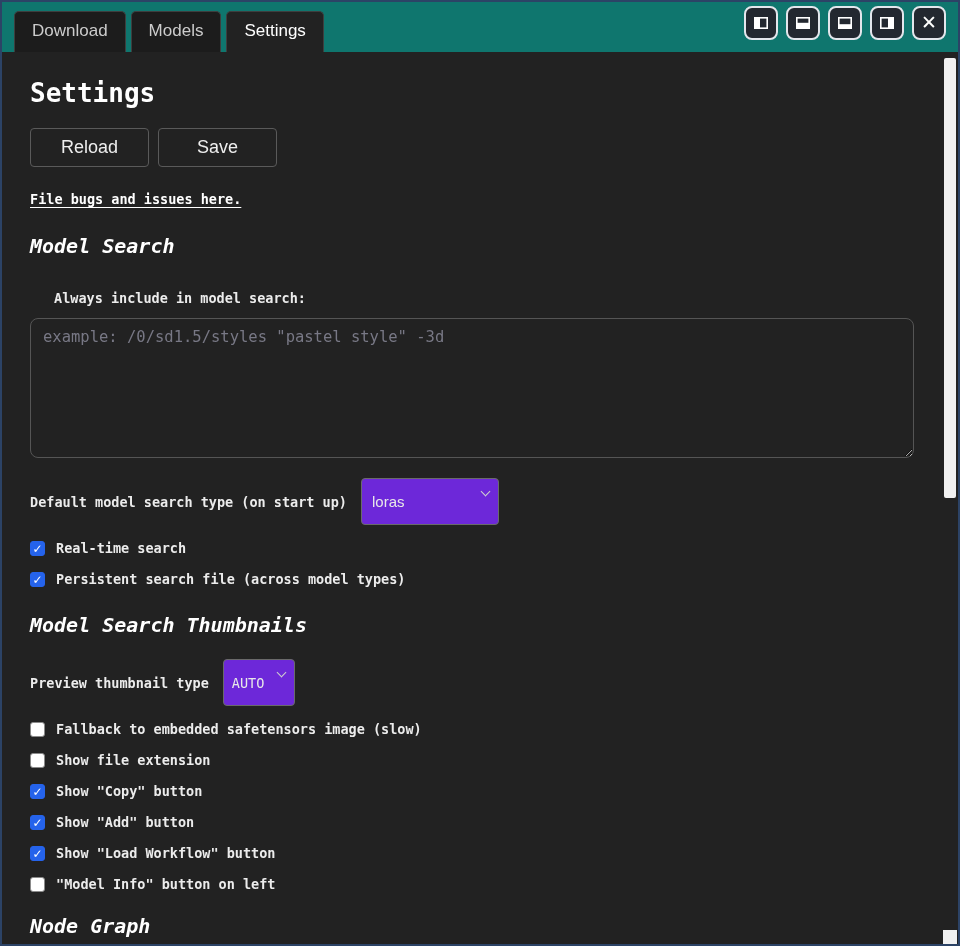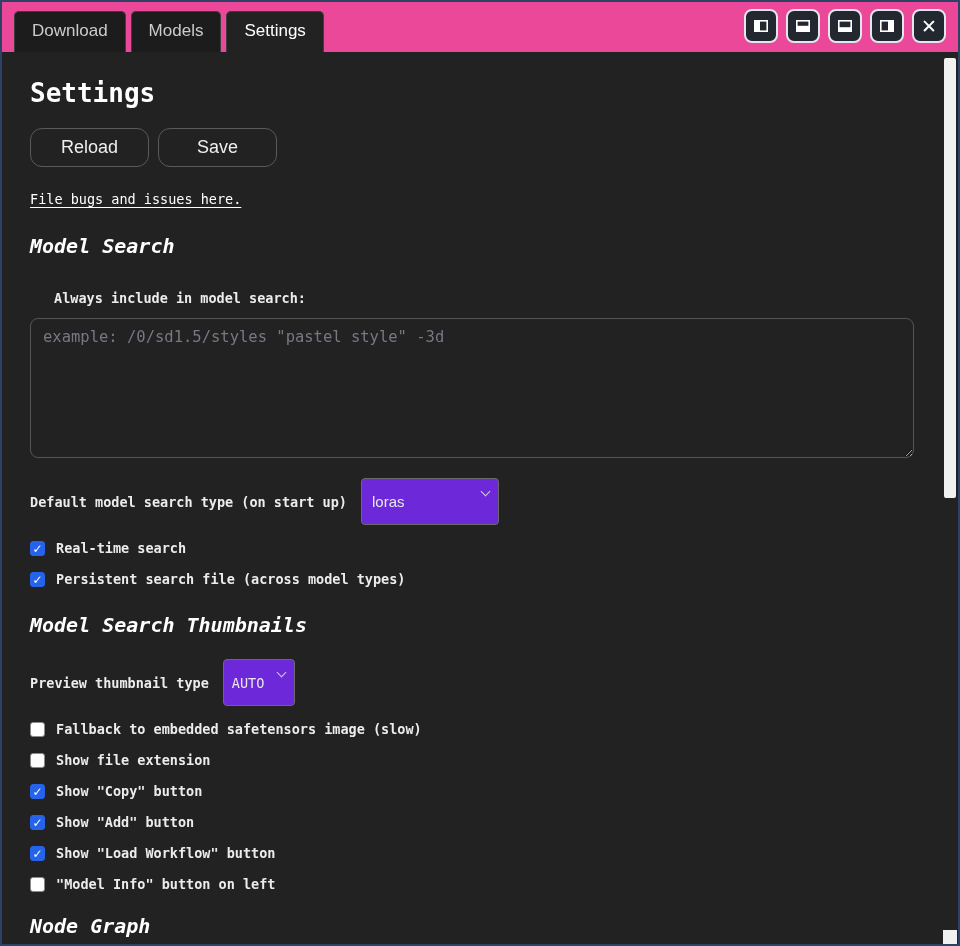--- a/index.html
+++ b/index.html
@@ -9,22 +9,22 @@
   .window {
     width: 960px; height: 946px;
     border: 2px solid #2c4366;
     background: #222;
     display: flex; flex-direction: column;
     position: relative; overflow: hidden;
   }
 
   
   .topbar {
-    height: 50px; background: #ec4899; flex-shrink: 0;
-    display: flex; justify-content: space-between; align-items: flex-end;
+    height: 50px; background: #0f766e; flex-shrink: 0;
+    display: flex; justify-content: space-between; 
   }
   .tabs { display: flex; gap: 5px; padding-left: 12px; align-items: flex-end; }
   .tab {
     font-family: "Liberation Sans", sans-serif; font-size: 17px; color: #ccc;
     background: #1c1c1c; border: 1px solid #3e3e3e; border-bottom: none;
     border-radius: 5px 5px 0 0; padding: 9px 17px 11px; cursor: pointer; white-space: nowrap;
   }
   .tab.active { background: #222; color: #fff; }
 
   .winbtns { display: flex; gap: 8px; align-items: center; padding: 0 12px 9px 0; }
@@ -40,25 +40,25 @@
   
   .content { flex: 1; padding: 14px 44px 0 28px; overflow: hidden; }
 
   h1 {
     margin-top: 12px; font-size: 26px; font-weight: bold; color: #fff;
     font-family: "DejaVu Sans Mono", monospace;
   }
   .btnrow { display: flex; gap: 9px; margin-top: 20px; }
   .btn {
     font-family: "Liberation Sans", sans-serif; font-size: 18px; color: #eee;
-    background: transparent; border: 1px solid #5a5a5a; border-radius: 12px;
+    background: transparent; border: 1px solid #5a5a5a; border-radius: 4px;
     min-width: 119px; padding: 8px 10px; text-align: center; cursor: pointer;
   }
   .bugs-link {
-    display: inline-block; margin-top: 24px; font-size: 13.5px; font-weight: normal;
+    display: inline-block; margin-top: 24px; font-size: 13.5px; font-weight: bold;
     color: #fff; text-decoration: underline; text-underline-offset: 3px; cursor: pointer;
   }
   h2 { margin-top: 26px; font-size: 20px; font-weight: bold; color: #fff; font-style: italic; }
   .field-label { margin-top: 32px; font-size: 13.5px; font-weight: bold; color: #ececec; margin-left: 24px; }
 
   textarea {
     margin-top: 12px; width: 100%; height: 140px;
     background: transparent; border: 1px solid #555; border-radius: 8px;
     padding: 9px 12px; resize: both;
     font-family: "DejaVu Sans Mono", monospace; font-size: 15.5px; color: #ddd;

